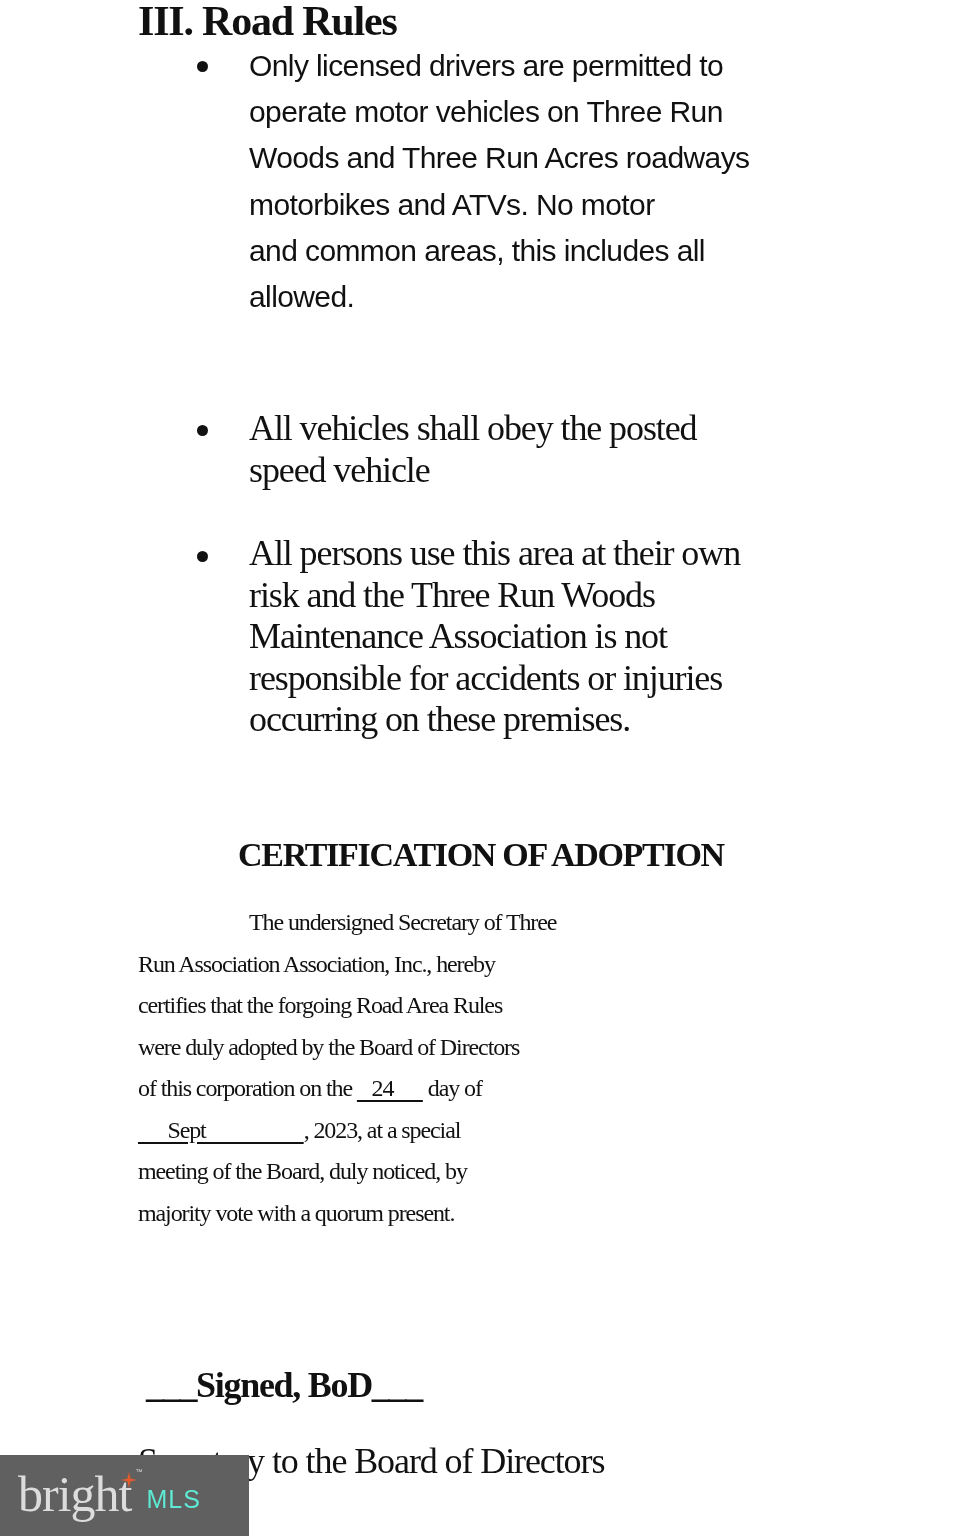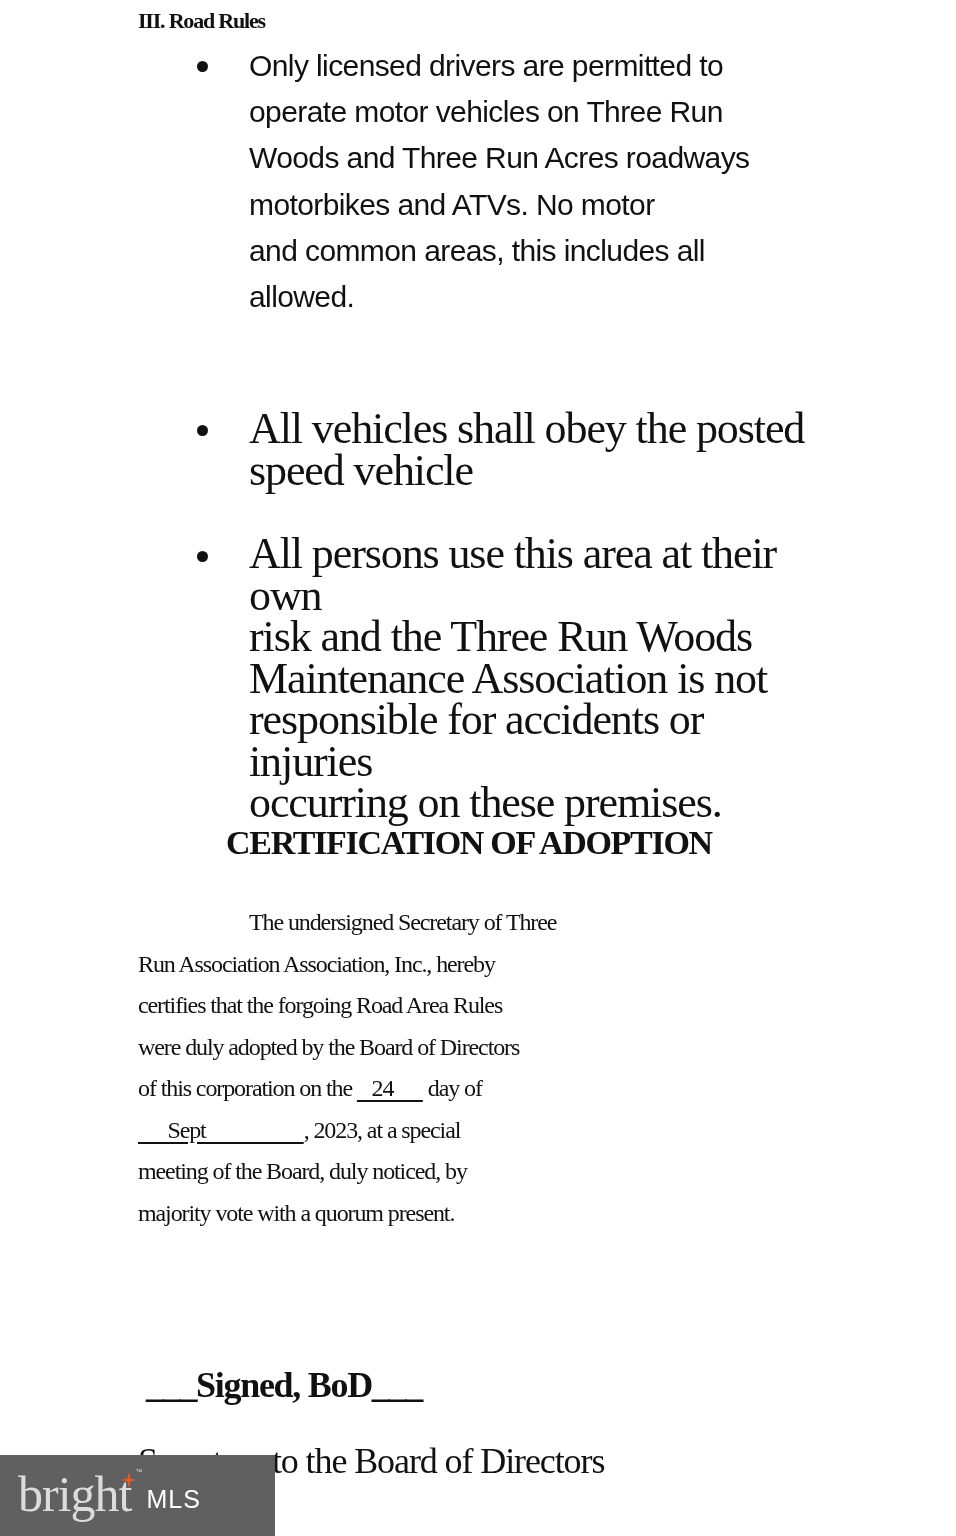--- a/index.html
+++ b/index.html
@@ -18,21 +18,21 @@
     position: absolute;
     left: 0; top: 0;
     width: 956px; height: 1536px;
   }
   .section-heading {
     position: absolute;
     left: 138px;
     top: 0px;
     font-family: "Liberation Serif", serif;
     font-weight: bold;
-    font-size: 22px;
+    font-size: 42px;
     letter-spacing: -1.2px;
     line-height: 42px;
     margin: 0;
   }
   .bullet {
     position: absolute;
     width: 11px; height: 11px;
     border-radius: 50%;
     background: #111111;
   }
@@ -43,35 +43,35 @@
   }
   .rule-sans {
     font-family: "Liberation Sans", sans-serif;
     font-size: 30px;
     line-height: 46.2px;
     letter-spacing: -0.6px;
     width: 600px;
   }
   .rule-serif {
     font-family: "Liberation Serif", serif;
-    font-size: 44px;
+    font-size: 36px;
     line-height: 41.5px;
     letter-spacing: -1.1px;
     width: 570px;
   }
   .cert-title {
     position: absolute;
     left: 222px;
     top: 818px;
     font-family: "Liberation Serif", serif;
     font-weight: bold;
     font-size: 34px;
     letter-spacing: -1.3px;
     line-height: 42px;
-    margin: 4px;
+    margin: 16px;
   }
   .cert-body {
     position: absolute;
     left: 138px;
     top: 902px;
     width: 680px;
     font-family: "Liberation Serif", serif;
     font-size: 24px;
     line-height: 41.5px;
     letter-spacing: -1.1px;
@@ -106,21 +106,21 @@
     font-size: 36px;
     letter-spacing: -1.1px;
     line-height: 42px;
     margin: 0;
     white-space: nowrap;
   }
   .watermark {
     position: absolute;
     left: 0;
     top: 1455px;
-    width: 275px;
+    width: 249px;
     height: 81px;
     background: #606060;
     display: flex;
     align-items: center;
     padding-left: 18px;
     box-sizing: border-box;
   }
   .wm-bright {
     font-family: "Liberation Serif", serif;
     font-size: 50px;
@@ -141,21 +141,21 @@
     font-family: "Liberation Sans", sans-serif;
     font-size: 7px;
     color: #dcdcdc;
     position: relative;
     top: -24px;
     margin-left: -2px;
   }
   .wm-mls {
     font-family: "Liberation Sans", sans-serif;
     font-size: 25px;
-    color: #ffffff;
+    color: #5eead4;
     letter-spacing: 1px;
     margin-left: 4px;
     position: relative;
     top: 4px;
   }
 </style>
 </head>
 <body>
 
 <div class="page">

